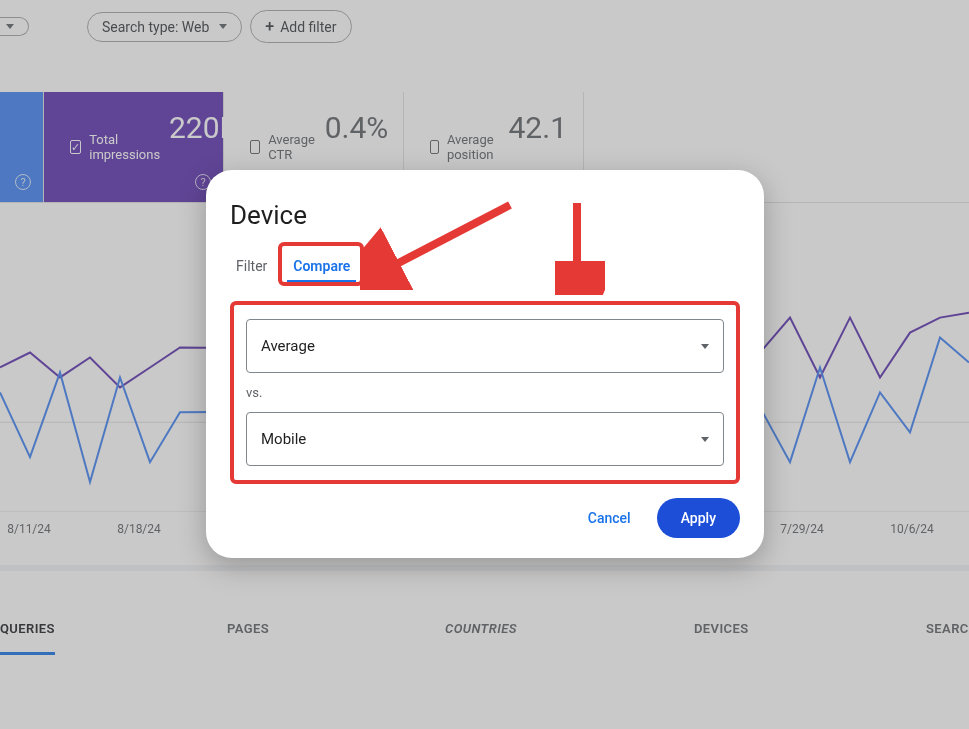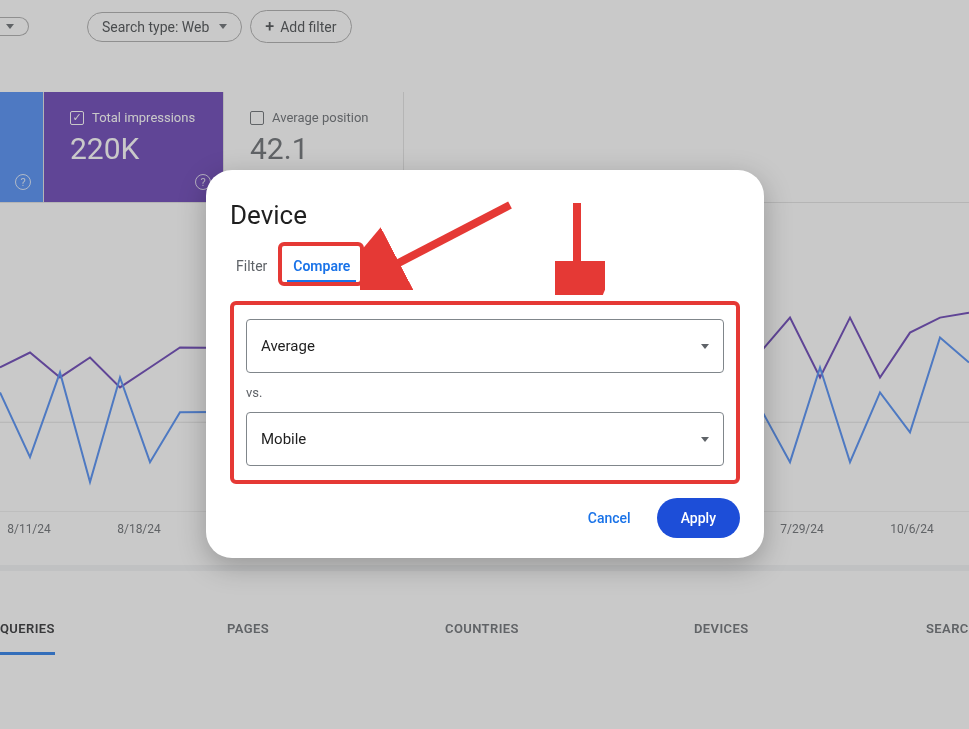--- a/index.html
+++ b/index.html
@@ -16,21 +16,21 @@
     border: 1px solid #a6a6a6; border-radius: 20px; padding: 6px 14px;
     font-size: 14px; color: #3c4043; background: #fff; cursor: pointer;
   }
   .chip.partial-left { border-top-left-radius: 0; border-bottom-left-radius: 0; border-left: none; padding-left: 2px; }
   .dropdown-caret { width: 0; height: 0; border-left: 4px solid transparent; border-right: 4px solid transparent; border-top: 5px solid #5f6368; margin-left: 4px; }
 
   
   .metrics { position: absolute; top: 92px; left: 0; display: flex; height: 110px; }
   .metric {
     width: 180px; height: 110px; padding: 18px 16px 18px 26px;
-    display: flex; flex-direction: column; gap: 6px; position: relative;
+    display: flex; flex-direction: row; gap: 6px; position: relative;
     background: #fff; border-right: 1px solid #e0e0e0;
   }
   .metric.partial-first { width: 44px; padding: 68px 10px 10px 10px; background: #4285f4; color: #fff; }
   .metric.impr { width: 180px; background: #5e35b1; color: #fff; }
   .metric .title-row { display: flex; align-items: center; gap: 8px; font-size: 13px; }
   .metric .value { font-size: 30px; font-weight: 400; }
   .metric .help { position: absolute; bottom: 12px; right: 12px; width:16px; height:16px; border:1.5px solid rgba(255,255,255,0.8); border-radius:50%; display:flex; align-items:center; justify-content:center; font-size:11px; color:rgba(255,255,255,0.8); }
   .metric.unsel .title-row, .metric.unsel .value { color: #5f6368; }
   .metric .chk { width:14px; height:14px; border:1.5px solid currentColor; border-radius:2px; display:inline-flex; align-items:center; justify-content:center; }
   .metric .chk.checked::after { content:"✓"; font-size:11px; line-height:1; }
@@ -42,21 +42,21 @@
   .xlabels span { position:absolute; transform: translateX(-50%); }
 
   .divider2 { position:absolute; top: 565px; left:0; right:0; height:6px; background:#f1f3f4; }
 
   
   .tabs { position:absolute; top:605px; left:0; right:0; display:flex; justify-content:flex-start; padding: 0; }
   .tab { font-size:13px; font-weight:600; letter-spacing:0.4px; color:#5f6368; padding: 16px 0; text-transform:uppercase; }
   .tab.active { color:#202124; border-bottom: 3px solid #1a73e8; }
   .tabpos-0 { position:absolute; left: 0px; }
   .tabpos-1 { position:absolute; left: 227px; }
-  .tabpos-2 { position:absolute; left: 445px; }
+  .tabpos-2 { position:absolute; left: 445px; font-style: italic; }
   .tabpos-3 { position:absolute; left: 694px; }
   .tabpos-4 { position:absolute; left: 926px; }
 
   
   .dialog {
     position: absolute; z-index: 100;
     top: 170px; left: 206px; width: 558px; height: 388px;
     background: #fff; border-radius: 26px;
     box-shadow: 0 8px 28px rgba(0,0,0,0.25);
     padding: 30px 24px 20px 24px;
@@ -113,20 +113,27 @@
     <div class="metric partial-first">
       <span class="help">?</span>
     </div>
     <div class="metric impr">
       <div class="title-row">
         <span class="chk checked"></span>
         <span>Total impressions</span>
       </div>
       <div class="value">220K</div>
       <span class="help">?</span>
+    </div>
+    <div class="metric unsel">
+      <div class="title-row">
+        <span class="chk"></span>
+        <span>Average CTR</span>
+      </div>
+      <div class="value">0.4%</div>
     </div>
     <div class="metric unsel">
       <div class="title-row">
         <span class="chk"></span>
         <span>Average position</span>
       </div>
       <div class="value">42.1</div>
     </div>
   </div>
 

